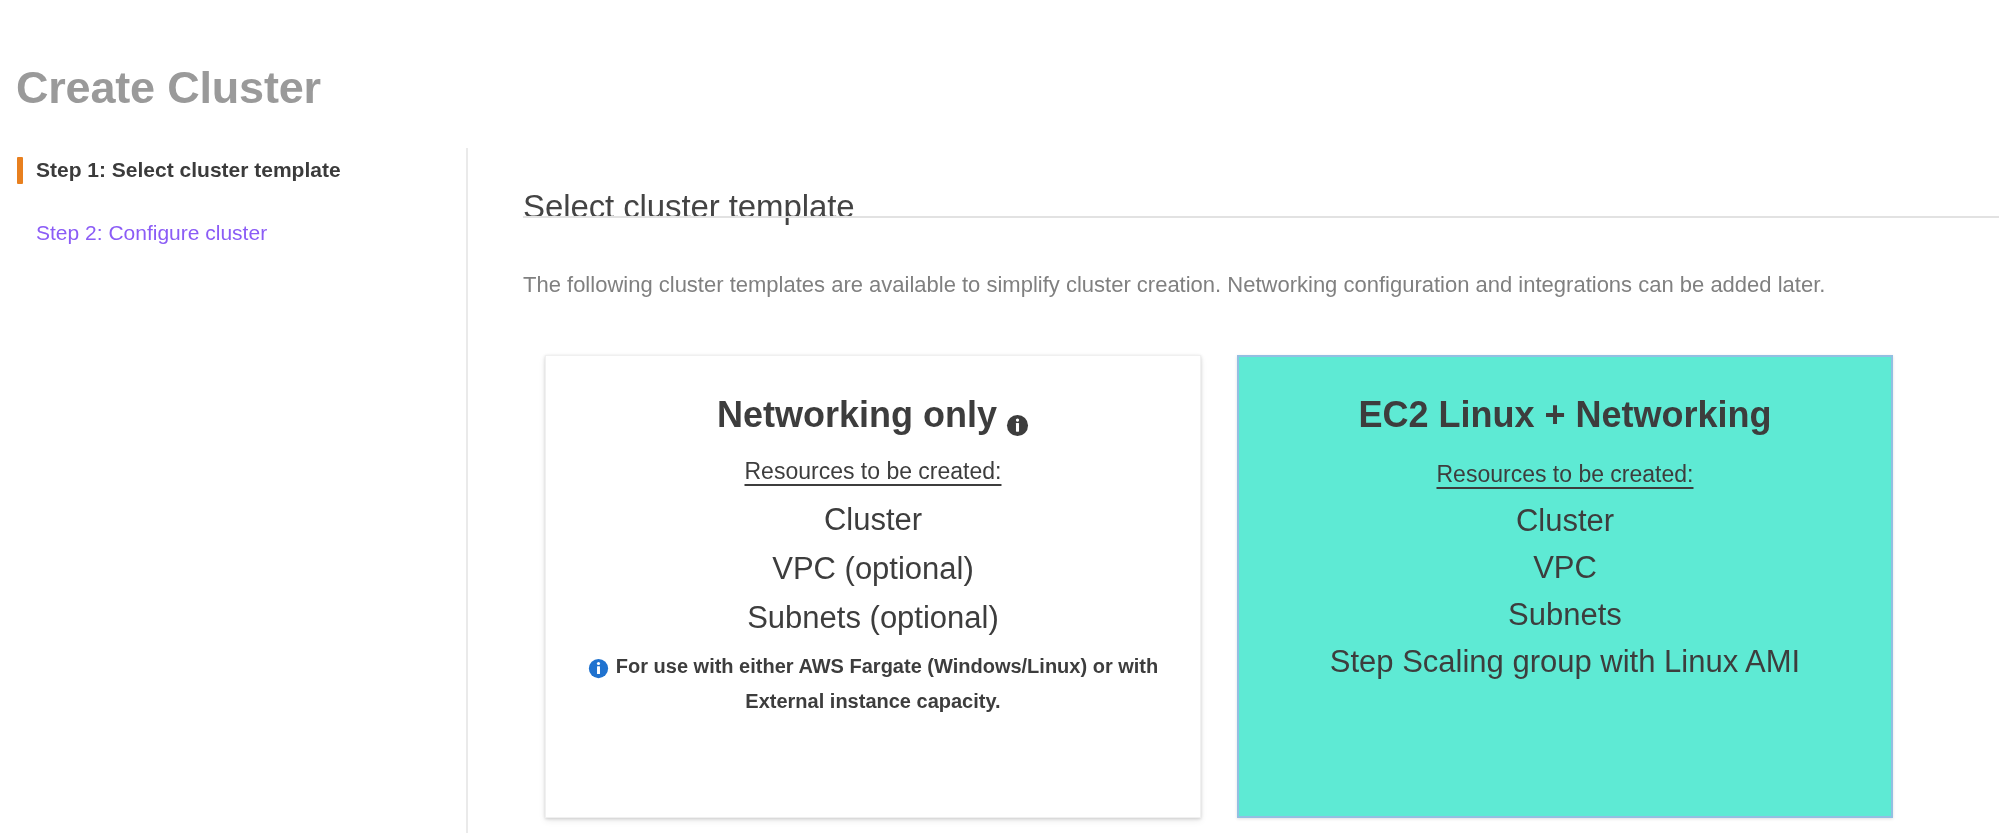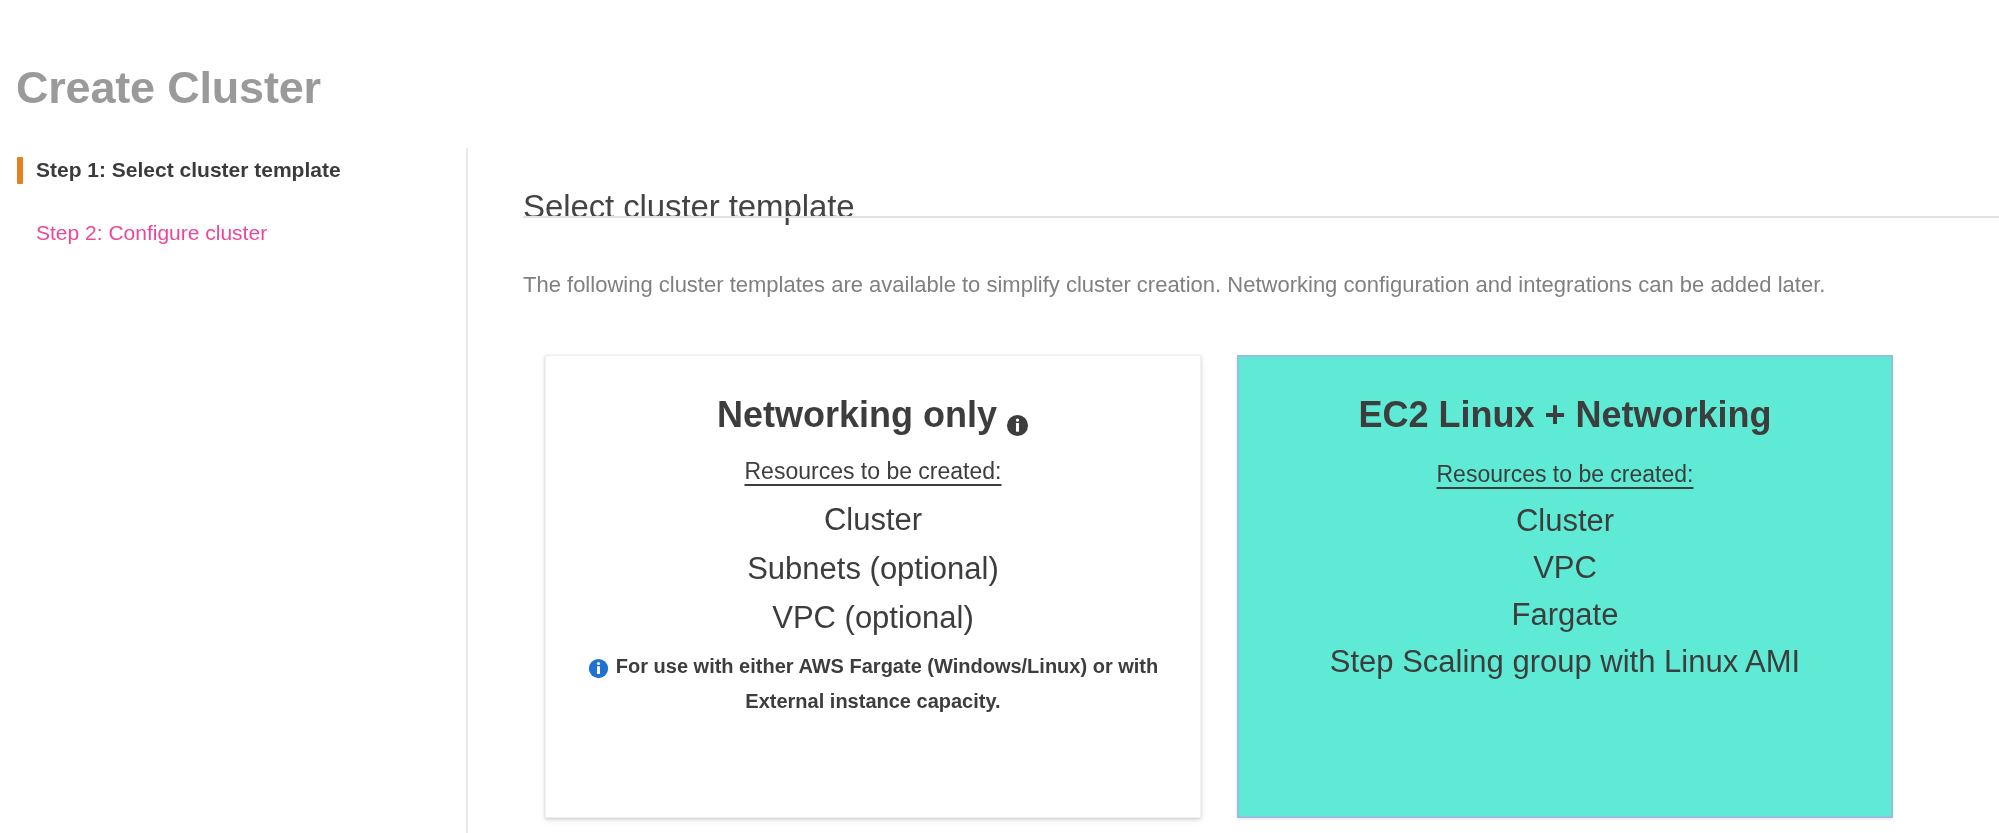--- a/index.html
+++ b/index.html
@@ -57,21 +57,21 @@
 
   .wizard-step.step-1 {
     margin-top: 8px;
     font-weight: 700;
     color: #3b3b3b;
   }
 
   .wizard-step.step-2 {
     margin-top: 35px;
     font-weight: 400;
-    color: #ec4899;
+    color: #8b5cf6;
   }
 
   .wizard-step .accent-bar {
     position: absolute;
     left: 17px;
     top: 1px;
     width: 6px;
     height: 27px;
     background: #e8801f;
     border-radius: 1px;
@@ -258,22 +258,22 @@
                 <circle cx="12" cy="12" r="11" fill="#3d3d3d"></circle>
                 <circle cx="12" cy="6.3" r="1.7" fill="#ffffff"></circle>
                 <rect x="10.4" y="9.4" width="3.2" height="9" rx="0.6" fill="#ffffff"></rect>
               </svg></span>
         </div>
 
         <div class="card-subhead">Resources to be created:</div>
 
         <ul class="resource-list">
           <li class="resource-item">Cluster</li>
+          <li class="resource-item">VPC (optional)</li>
           <li class="resource-item">Subnets (optional)</li>
-          <li class="resource-item">VPC (optional)</li>
         </ul>
 
         <div class="card-note">
           <span class="info-icon-blue"><svg viewBox="0 0 24 24" width="21" height="21" aria-hidden="true">
                 <circle cx="12" cy="12" r="11" fill="#1f72cf"></circle>
                 <circle cx="12" cy="6.3" r="1.8" fill="#ffffff"></circle>
                 <rect x="10.3" y="9.4" width="3.4" height="9" rx="0.6" fill="#ffffff"></rect>
               </svg></span><span>For use with either AWS Fargate (Windows/Linux) or with External instance capacity.</span>
         </div>
 
@@ -283,21 +283,21 @@
 
         <div class="card-title">
           <span class="title-text">EC2 Linux + Networking</span>
         </div>
 
         <div class="card-subhead">Resources to be created:</div>
 
         <ul class="resource-list">
           <li class="resource-item">Cluster</li>
           <li class="resource-item">VPC</li>
-          <li class="resource-item">Fargate</li>
+          <li class="resource-item">Subnets</li>
           <li class="resource-item">Step Scaling group with Linux AMI</li>
         </ul>
 
       </div>
 
     </div>
 
   </section>
 
 </div>

